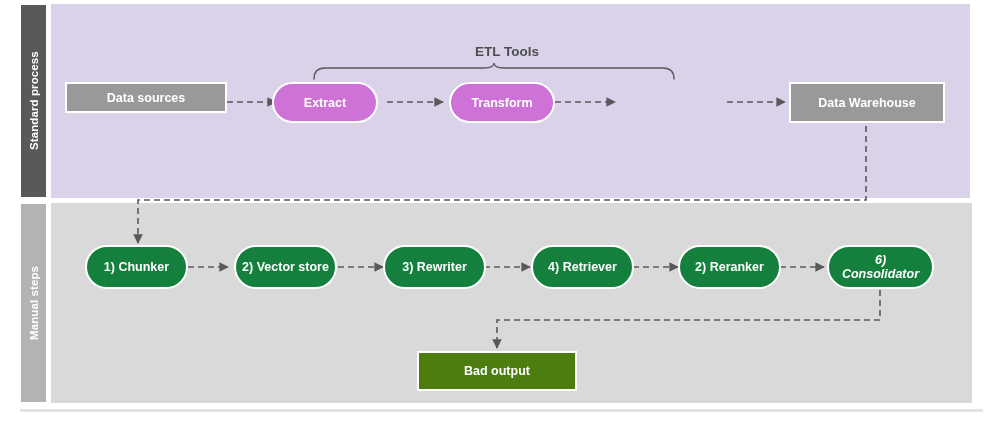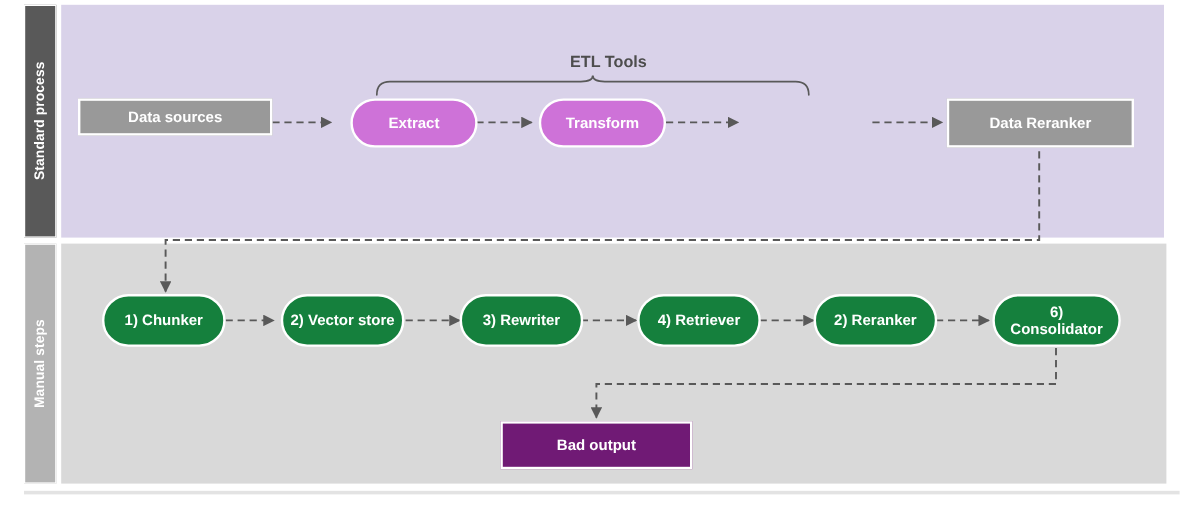--- a/index.html
+++ b/index.html
@@ -73,21 +73,21 @@
     font-size: 12.5px;
     line-height: 14px;
     border: 2px solid #ffffff;
   }
   .rect { border-radius: 0; }
   .pill { border-radius: 999px; }
 
   .node-gray   { background: #999999; }
   .node-purple { background: #CE72D8; }
   .node-step   { background: #15803d; }
-  .node-yellow { background: #701a75; }
+  .node-yellow { background: #4d7c0f; }
 
   
   #etl-bracket {
     position: absolute;
     left: 312px; top: 62px; width: 364px; height: 18px;
   }
   #etl-label {
     position: absolute;
     left: 392px; top: 44px; width: 230px;
     text-align: center;
@@ -139,31 +139,31 @@
 
   <svg id="etl-bracket" viewBox="0 0 364 18" preserveAspectRatio="none">
     <path d="M 2 17 Q 2 6 13 6 L 172 6 Q 182 6 182 1 Q 182 6 192 6 L 351 6 Q 362 6 362 17" fill="none" stroke="#595959" stroke-width="1.4" stroke-linecap="round"></path>
   </svg>
   <div id="etl-label">ETL Tools</div>
 
   <div class="node rect node-gray" style="left:65px; top:82px; width:162px; height:31px;">
     <span>Data sources</span>
   </div>
 
-  <div class="node pill node-purple" style="left:292px; top:82px; width:106px; height:41px;">
+  <div class="node pill node-purple" style="left:272px; top:82px; width:106px; height:41px;">
     <span>Extract</span>
   </div>
 
   <div class="node pill node-purple" style="left:449px; top:82px; width:106px; height:41px;">
     <span>Transform</span>
   </div>
 
 
   <div class="node rect node-gray" style="left:789px; top:82px; width:156px; height:41px;">
-    <span>Data Reranker</span>
+    <span>Data Warehouse</span>
   </div>
 
   <div class="node pill node-step" style="left:85px; top:245px; width:103px; height:44px;">
     <span>1) Chunker</span>
   </div>
 
   <div class="node pill node-step" style="left:234px; top:245px; width:103px; height:44px;">
     <span>2) Vector store</span>
   </div>
 
@@ -172,21 +172,21 @@
   </div>
 
   <div class="node pill node-step" style="left:531px; top:245px; width:103px; height:44px;">
     <span>4) Retriever</span>
   </div>
 
   <div class="node pill node-step" style="left:678px; top:245px; width:103px; height:44px;">
     <span>2) Reranker</span>
   </div>
 
-  <div class="node pill node-step" style="left:827px; top:245px; width:107px; height:44px;">
+  <div class="node pill node-step" style="left:827px; top:245px; width:107px; height:44px;font-style:italic;">
     <span style="padding:0 12px;">6) Consolidator</span>
   </div>
 
   <div class="node rect node-yellow" style="left:417px; top:351px; width:160px; height:40px;">
     <span>Bad output</span>
   </div>
 
   <div id="bottom-rule"></div>
 </div>
 

